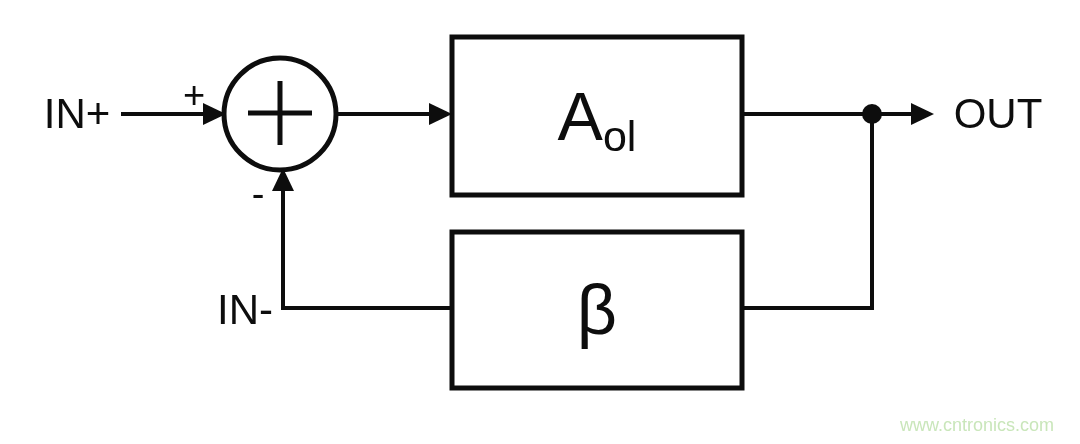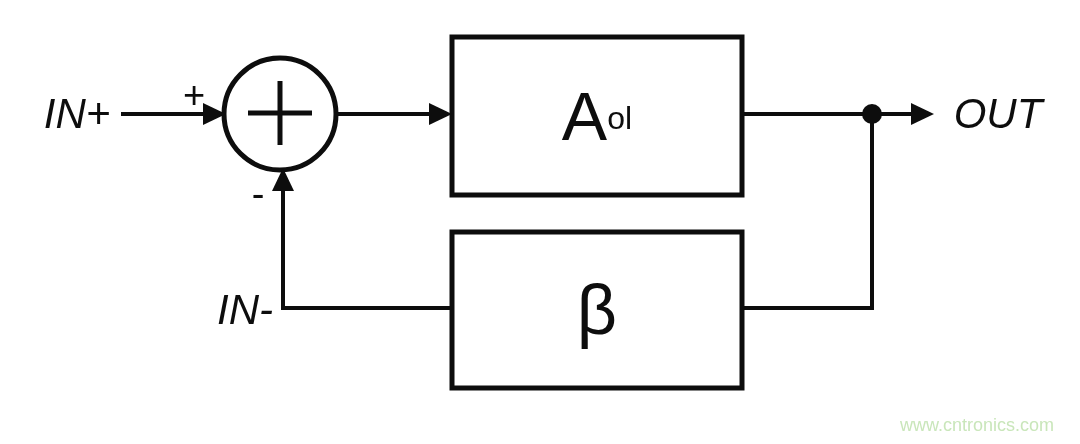--- a/index.html
+++ b/index.html
@@ -20,33 +20,33 @@
     left: 0;
     top: 0;
   }
   .lbl {
     position: absolute;
     transform: translate(-50%, -50%);
     color: #0d0d0d;
     white-space: nowrap;
     line-height: 1;
   }
-  .io-label   { font-size: 42px; font-style: italic; }
+  .io-label   { font-size: 42px; }
   .sign-label { font-size: 38px; }
   .block-label {
     position: absolute;
     display: flex;
     align-items: center;
     justify-content: center;
     color: #0d0d0d;
   }
   .gain-label-area { left: 452px; top: 37px;  width: 290px; height: 158px; }
   .beta-label-area { left: 452px; top: 232px; width: 290px; height: 156px; }
   .gain-main { font-size: 68px; }
-  .gain-sub  { font-size: 32px; position: relative; top: 2px; }
+  .gain-sub  { font-size: 43px; position: relative; top: 20px; }
   .beta-symbol { font-size: 70px; }
   .watermark {
     position: absolute;
     transform: translate(-50%, -50%);
     left: 977px;
     top: 425px;
     font-size: 18px;
     color: #c9e6ba;
   }
 </style>

